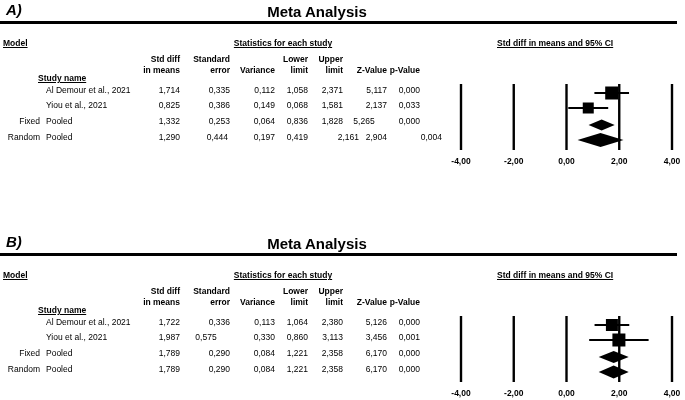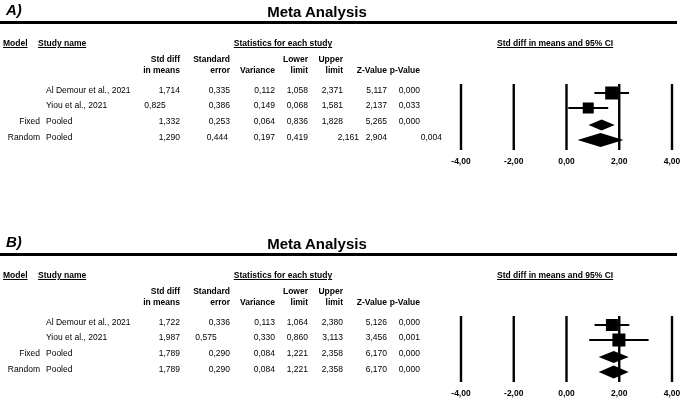--- a/index.html
+++ b/index.html
@@ -6,21 +6,21 @@
   .figure{position:relative;width:685px;height:400px;background:#fff;overflow:hidden;
           font-family:"Liberation Sans",sans-serif;color:#000;}
   .panel{position:absolute;left:0;width:685px;height:170px;}
   .panel-label{position:absolute;left:6px;top:1px;font-size:15px;font-weight:bold;font-style:italic;}
   .title{position:absolute;left:0;top:3px;width:634px;margin:0;text-align:center;
          font-size:15px;font-weight:bold;}
   .rule{position:absolute;left:0;top:21px;width:677px;height:2.5px;background:#000;}
   .col-head{position:absolute;top:38px;font-size:8.5px;font-weight:bold;white-space:nowrap;}
   .col-head span{text-decoration:underline;}
   .ch-model{left:3px;}
-  .ch-study{left:38px;}
+  .ch-study{left:38px;margin-top:35px;}
   .ch-stats{left:215px;width:136px;text-align:center;}
   .ch-ci{left:497px;width:133px;text-align:left;}
   .subhead{position:absolute;top:52px;height:23px;display:flex;flex-direction:column;
            justify-content:flex-end;align-items:flex-end;font-size:8.5px;font-weight:bold;
            line-height:10.5px;white-space:nowrap;}
   .trow{position:absolute;height:11px;font-size:8.5px;line-height:11px;white-space:nowrap;text-decoration:underline;}
   .tcell{position:absolute;top:0;height:11px;}
   .tcell.r{text-align:right;}
   .plot{position:absolute;left:440px;top:80px;width:245px;height:92px;}
 </style>
@@ -72,47 +72,47 @@
           <div class="tcell r" style="left: 182px; width: 48px;">0,335</div>
           <div class="tcell r" style="left: 227px; width: 48px;">0,112</div>
           <div class="tcell r" style="left: 266px; width: 42px;">1,058</div>
           <div class="tcell r" style="left: 301px; width: 42px;">2,371</div>
           <div class="tcell r" style="left: 341px; width: 46px;">5,117</div>
           <div class="tcell r" style="left: 378px; width: 42px;">0,000</div>
         </div>
         <div class="trow" style="top: 100px; left: 0px; width: 685px;">
           <div class="tcell r" style="left: 0px; width: 40px;"></div>
           <div class="tcell" style="left: 46px; width: 110px;">Yiou et al., 2021</div>
-          <div class="tcell r" style="left: 130px; width: 50px; text-align: center;">0,825</div>
+          <div class="tcell r" style="left: 130px; width: 50px;">0,825</div>
           <div class="tcell r" style="left: 182px; width: 48px;">0,386</div>
           <div class="tcell r" style="left: 227px; width: 48px;">0,149</div>
           <div class="tcell r" style="left: 266px; width: 42px;">0,068</div>
           <div class="tcell r" style="left: 301px; width: 42px;">1,581</div>
           <div class="tcell r" style="left: 341px; width: 46px;">2,137</div>
           <div class="tcell r" style="left: 378px; width: 42px;">0,033</div>
         </div>
         <div class="trow" style="top: 116px; left: 0px; width: 685px;">
           <div class="tcell r" style="left: 0px; width: 40px;">Fixed</div>
           <div class="tcell" style="left: 46px; width: 110px;">Pooled</div>
           <div class="tcell r" style="left: 130px; width: 50px;">1,332</div>
           <div class="tcell r" style="left: 182px; width: 48px;">0,253</div>
           <div class="tcell r" style="left: 227px; width: 48px;">0,064</div>
           <div class="tcell r" style="left: 266px; width: 42px;">0,836</div>
           <div class="tcell r" style="left: 301px; width: 42px;">1,828</div>
-          <div class="tcell r" style="left: 341px; width: 46px;">5,265</div>
+          <div class="tcell r" style="left: 341px; width: 46px; text-align: center;">5,265</div>
           <div class="tcell r" style="left: 378px; width: 42px;">0,000</div>
         </div>
         <div class="trow" style="top: 132px; left: 0px; width: 685px;">
           <div class="tcell r" style="left: 0px; width: 40px;">Random</div>
           <div class="tcell" style="left: 46px; width: 110px;">Pooled</div>
           <div class="tcell r" style="left: 130px; width: 50px;">1,290</div>
           <div class="tcell r" style="left: 180px; width: 48px;">0,444</div>
           <div class="tcell r" style="left: 227px; width: 48px;">0,197</div>
           <div class="tcell r" style="left: 266px; width: 42px;">0,419</div>
-          <div class="tcell r" style="left: 317px; width: 42px;">2,161</div>
+          <div class="tcell r" style="left: 292px; width: 42px; padding-left: 25px;">2,161</div>
           <div class="tcell r" style="left: 341px; width: 46px;">2,904</div>
           <div class="tcell r" style="left: 400px; width: 42px;">0,004</div>
         </div>
       </div>
     <svg class="plot" viewBox="0 0 245 92">
         <line x1="21" y1="4" x2="21" y2="70" stroke="#000" stroke-width="2.4"></line>
         <text x="21" y="84" text-anchor="middle" font-size="8.5" font-weight="bold" font-family="&quot;Liberation Sans&quot;,sans-serif" fill="#000">-4,00</text>
         <line x1="73.75" y1="4" x2="73.75" y2="70" stroke="#000" stroke-width="2.4"></line>
         <text x="73.75" y="84" text-anchor="middle" font-size="8.5" font-weight="bold" font-family="&quot;Liberation Sans&quot;,sans-serif" fill="#000">-2,00</text>
         <line x1="126.5" y1="4" x2="126.5" y2="70" stroke="#000" stroke-width="2.4"></line>

